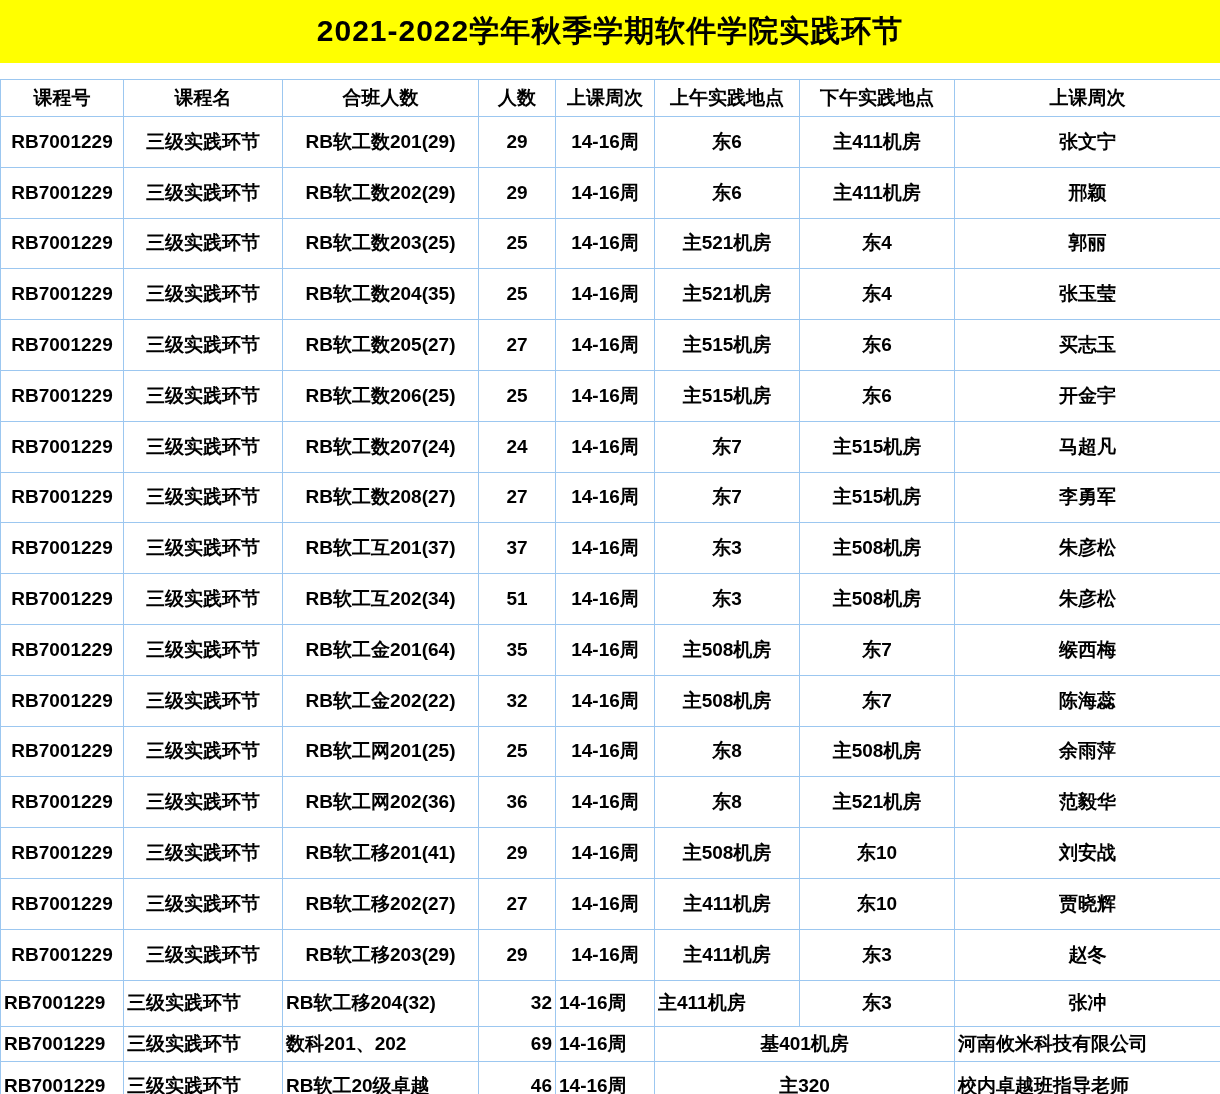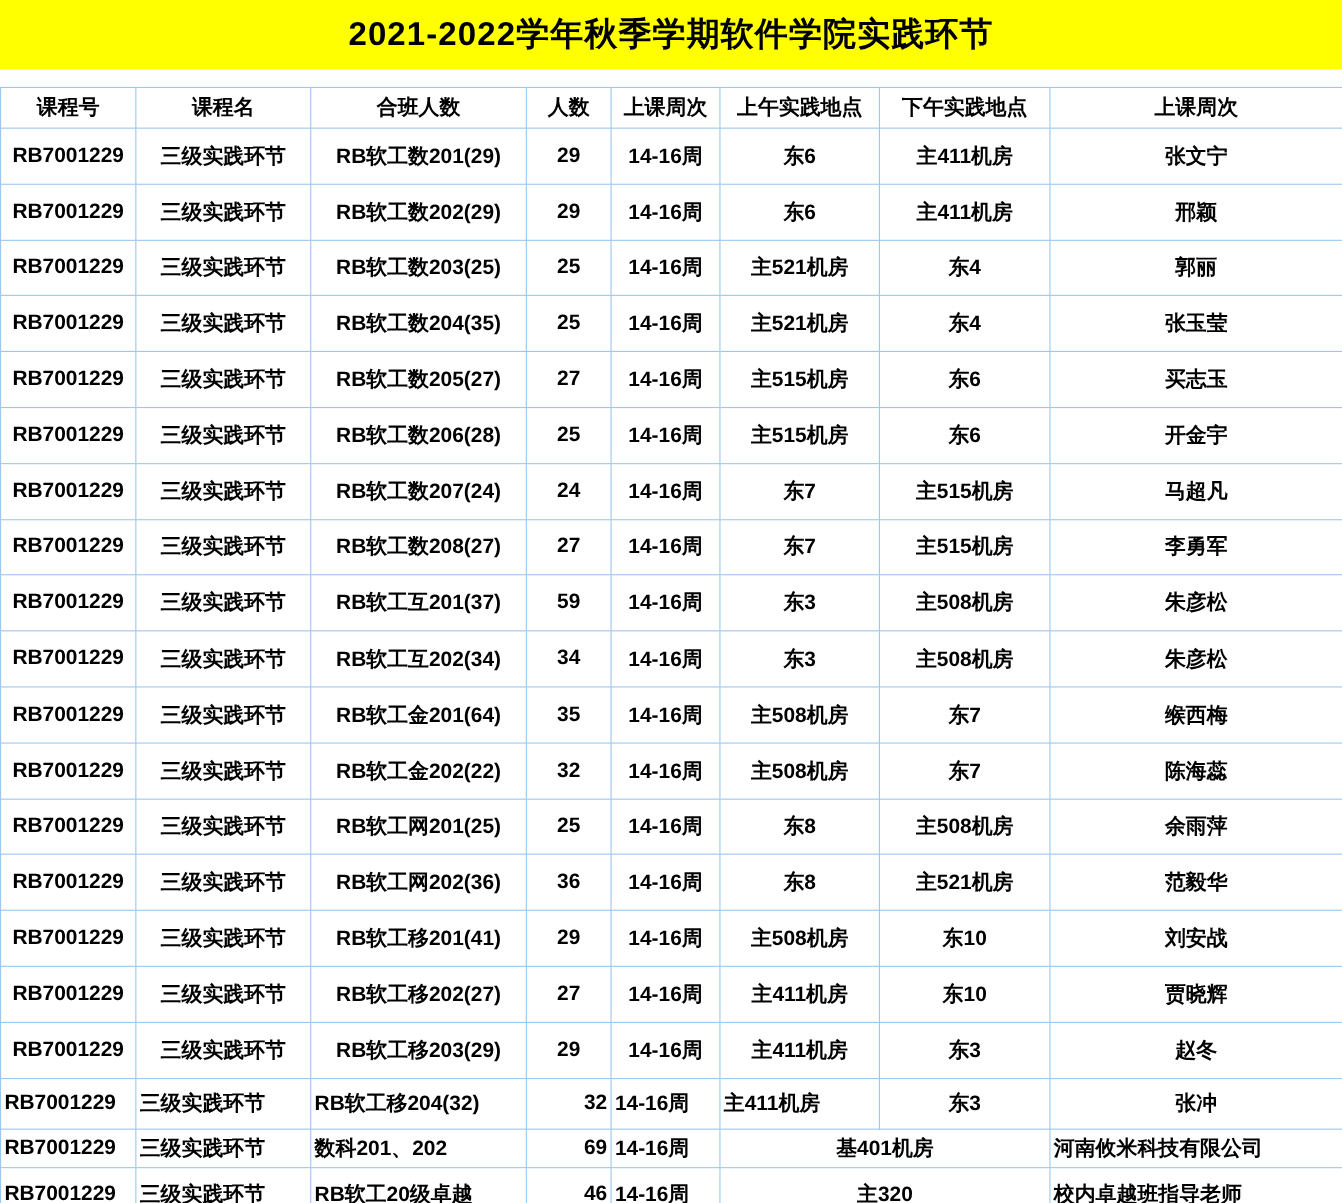--- a/index.html
+++ b/index.html
@@ -104,21 +104,21 @@
           <td>RB软工数205(27)</td>
           <td>27</td>
           <td>14-16周</td>
           <td>主515机房</td>
           <td>东6</td>
           <td>买志玉</td>
         </tr>
         <tr class="row-std">
           <td>RB7001229</td>
           <td>三级实践环节</td>
-          <td>RB软工数206(28)</td>
+          <td>RB软工数206(25)</td>
           <td>25</td>
           <td>14-16周</td>
           <td>主515机房</td>
           <td>东6</td>
           <td>开金宇</td>
         </tr>
         <tr class="row-std">
           <td>RB7001229</td>
           <td>三级实践环节</td>
           <td>RB软工数207(24)</td>
@@ -135,31 +135,31 @@
           <td>27</td>
           <td>14-16周</td>
           <td>东7</td>
           <td>主515机房</td>
           <td>李勇军</td>
         </tr>
         <tr class="row-std">
           <td>RB7001229</td>
           <td>三级实践环节</td>
           <td>RB软工互201(37)</td>
-          <td>59</td>
+          <td>37</td>
           <td>14-16周</td>
           <td>东3</td>
           <td>主508机房</td>
           <td>朱彦松</td>
         </tr>
         <tr class="row-std">
           <td>RB7001229</td>
           <td>三级实践环节</td>
           <td>RB软工互202(34)</td>
-          <td>34</td>
+          <td>51</td>
           <td>14-16周</td>
           <td>东3</td>
           <td>主508机房</td>
           <td>朱彦松</td>
         </tr>
         <tr class="row-std">
           <td>RB7001229</td>
           <td>三级实践环节</td>
           <td>RB软工金201(64)</td>
           <td>35</td>

